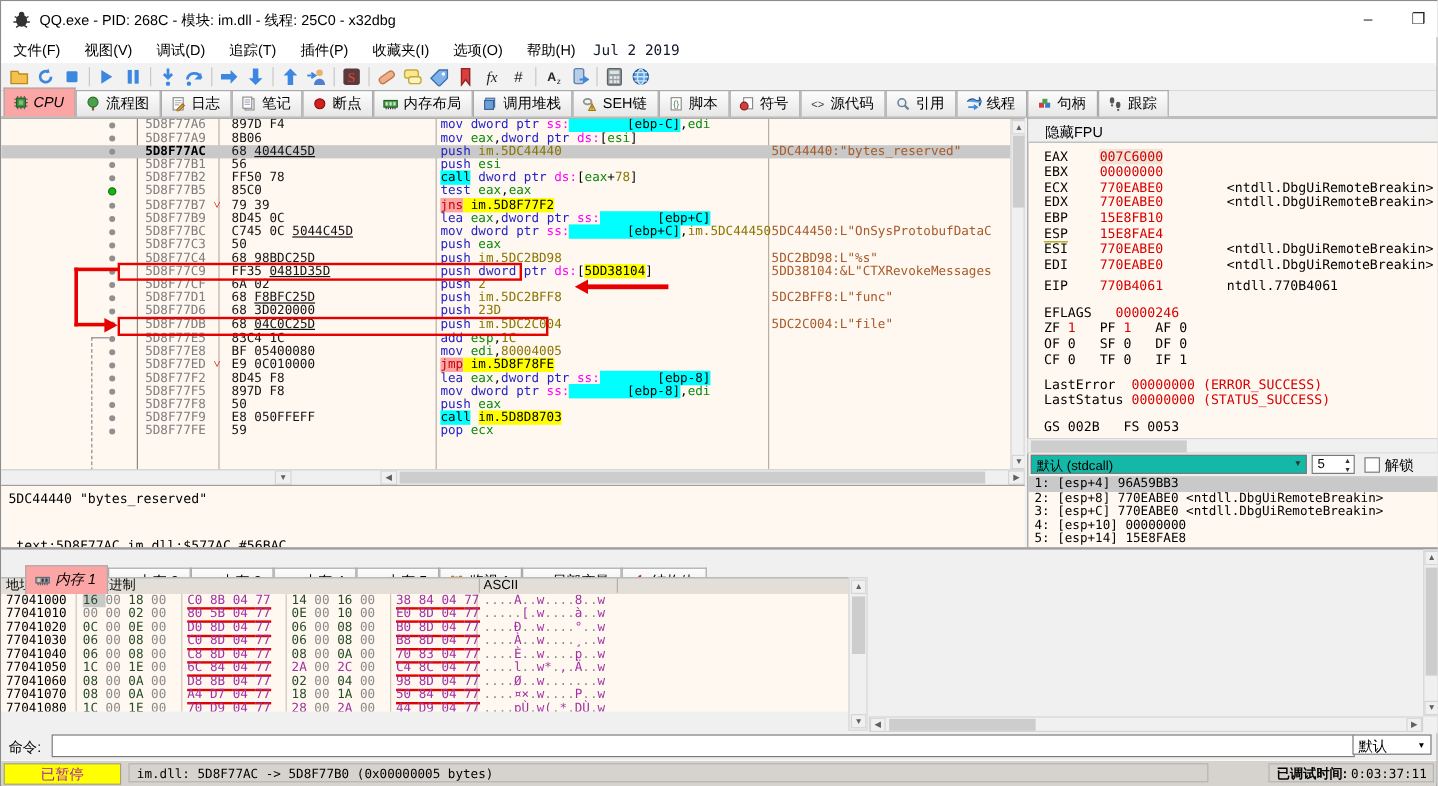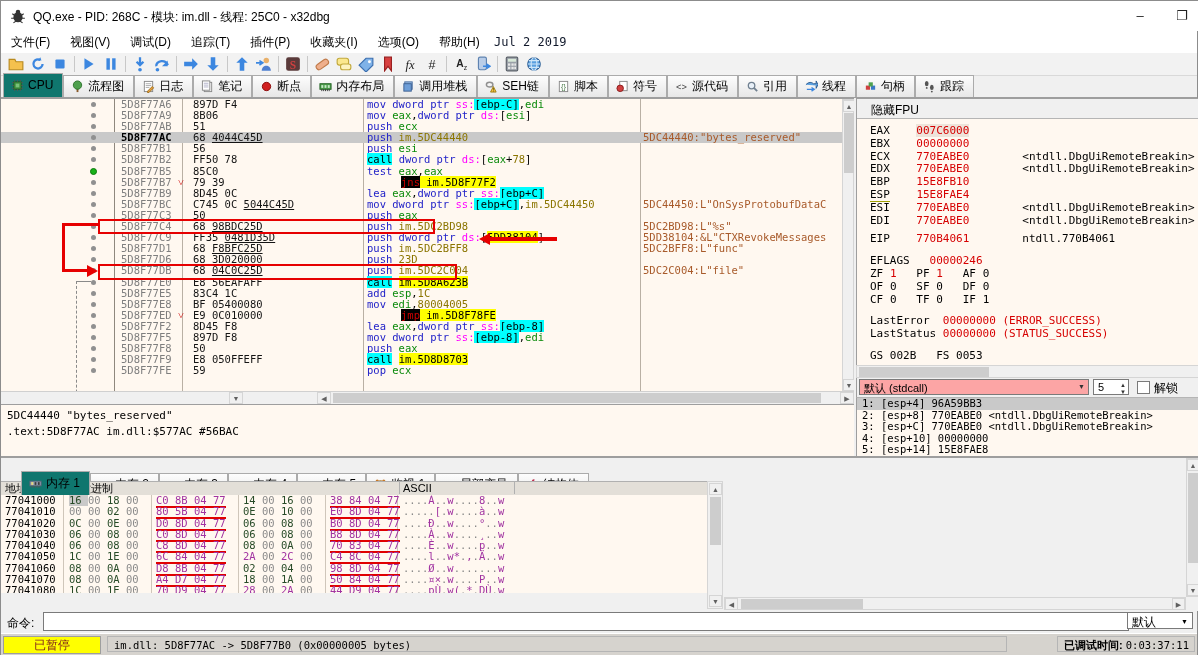--- a/index.html
+++ b/index.html
@@ -16,60 +16,60 @@
   .menuitem{display:inline-block;padding:3px 10px 0 10px;font-size:12px;color:#000;height:19px;}
   #builddate{color:#0f172a;font-size:12px;padding-top:4px;display:inline-block;font-family:"DejaVu Sans Mono",monospace;}
   
   #toolbar{left:0;top:52px;width:100%;height:23px;background:#F2F2F2;border-bottom:1px solid #D9D9D9;display:flex;align-items:center;padding-left:4px;box-sizing:border-box;}
   .tbtn{width:22px;height:20px;display:flex;align-items:center;justify-content:center;}
   .tsep{width:1px;height:16px;background:#C8C8C8;margin:0 3px;}
   
   #tabbar{left:0;top:75px;width:100%;height:22px;background:#F0F0F0;border-bottom:1px solid #9E9E9E;display:flex;align-items:flex-end;padding-left:2px;box-sizing:border-box;}
   .tab{display:flex;align-items:center;gap:4px;font-size:12px;color:#000;padding:2px 9px 3px 7px;
        border:1px solid #ABABAB;border-bottom:none;background:linear-gradient(#FDFDFD,#E7E7E7);height:16px;white-space:nowrap;}
-  .tab.sel{background:#0f766e;height:18px;position:relative;z-index:2;}
+  .tab.sel{background:#fca5a5;height:18px;position:relative;z-index:2;font-style:italic;}
   
   #disasm{left:0;top:97px;width:853px;height:293px;background:#FFF8F0;border-top:1px solid #9E9E9E;overflow:hidden;}
   .drow{position:relative;height:11.1px;line-height:11.2px;font-family:"DejaVu Sans Mono",monospace;font-size:10.5px;white-space:pre;}
   .drow .selbg{position:absolute;left:0;top:0;width:841px;height:100%;background:#C9C9C9;}
   .gdot{position:absolute;left:90px;top:3px;width:5px;height:5px;border-radius:50%;background:#909090;}
   .gdot.bp{background:#19B219;border:1px solid #0A7A0A;margin-left:-1px;margin-top:-1px;}
   .daddr{position:absolute;left:120px;color:#7E7E7E;}
   .daddr.sel{color:#000;font-weight:bold;}
   .dbytes{position:absolute;left:192px;color:#141414;}
   .jmark{position:absolute;left:177px;color:#CE0000;}
   .dinstr{position:absolute;left:366px;}
   .dcmt{position:absolute;left:642px;color:#A85A2A;}
   .u{text-decoration:underline;}
   .t-mn{color:#2222C8;} .t-reg{color:#0A8A0A;} .t-num{color:#8B7500;} .t-mod{color:#8B7500;}
   .t-seg{color:#FF00FF;} .t-tx{color:#000;}
-  .t-mem{background:#00FFFF;color:#000;} .t-cal{background:#00FFFF;color:#000;}
+  .t-mem{background:#00FFFF;color:#000;padding-left:48px;} .t-cal{background:#00FFFF;color:#000;}
   .t-tgt{background:#FFFF00;color:#000;} .t-ytg{background:#FFFF00;color:#000;}
-  .t-jmn{background:#000000;color:#CC0000;margin-left:34px;} .t-jtg{background:#FFFF00;color:#000;}
+  .t-jmn{background:#fca5a5;color:#CC0000;} .t-jtg{background:#FFFF00;color:#000;}
   .colsep{position:absolute;top:0;height:293px;width:1px;background:#B9B0A4;}
   
   .jline{position:absolute;background:transparent;}
   
   .sbtrack{background:#F0F0F0;border:1px solid #D5D5D5;box-sizing:border-box;}
   .sbthumb{position:absolute;background:#CDCDCD;}
   .sbarrow{position:absolute;color:#606060;font-size:7px;text-align:center;background:#F0F0F0;border:1px solid #D5D5D5;box-sizing:border-box;line-height:11px;}
   
   #dhscroll{left:0;top:390px;width:853px;height:13px;background:#F0F0F0;border-top:1px solid #D0D0D0;}
   #infopanel{left:0;top:403px;width:853px;height:51px;background:#FFF8F0;border-top:1px solid #9E9E9E;font-family:"DejaVu Sans Mono",monospace;font-size:11px;color:#000;}
-  #info1{position:absolute;left:6px;top:4px;} #info2{position:absolute;left:6px;top:20px;}
+  #info1{position:absolute;left:6px;top:4px;} #info2{position:absolute;left:6px;top:43px;}
   
   #regpane{left:855px;top:97px;width:343px;height:358px;background:#FFF8F0;border-top:1px solid #9E9E9E;border-left:1px solid #9E9E9E;}
   #fpubtn{position:absolute;left:0;top:0;width:100%;height:20px;background:#F0F0F0;border-bottom:1px solid #B5B5B5;font-size:12px;padding:3px 0 0 14px;box-sizing:border-box;color:#000;}
   #reglines{position:absolute;left:0;top:21px;width:100%;height:246px;overflow:hidden;}
   .rline{position:relative;height:12.8px;line-height:12.9px;font-family:"DejaVu Sans Mono",monospace;font-size:11px;white-space:pre;padding-left:13px;}
   .rk{color:#000;} .rr{color:#D60000;} .rv{color:#D60000;background:#EDE4DA;}
   .espu{border-bottom:1px solid #A0A000;}
   #reghs{left:855px;top:364px;width:343px;height:13px;}
   #convrow{left:855px;top:377px;width:343px;height:19px;background:#F0F0F0;border-left:1px solid #9E9E9E;}
-  #convdd{position:absolute;left:2px;top:1px;width:230px;height:16px;background:#fca5a5;border:1px solid #7A7A7A;font-size:11px;padding:1px 4px;box-sizing:border-box;}
+  #convdd{position:absolute;left:2px;top:1px;width:230px;height:16px;background:#14b8a6;border:1px solid #7A7A7A;font-size:11px;padding:1px 4px;box-sizing:border-box;}
   #convdd .dda{position:absolute;right:3px;top:3px;font-size:7px;color:#333;}
   #spin{position:absolute;left:236px;top:1px;width:36px;height:16px;background:#FFF;border:1px solid #7A7A7A;font-size:11px;padding:1px 4px;box-sizing:border-box;}
   .spa{position:absolute;right:2px;font-size:6px;color:#333;line-height:6px;}
   #unlockbox{position:absolute;left:280px;top:3px;width:11px;height:11px;background:#FFF;border:1px solid #7A7A7A;}
   #unlocklabel{position:absolute;left:297px;top:2px;font-size:12px;color:#000;}
   #args{left:855px;top:396px;width:343px;height:59px;background:#FFF8F0;border-left:1px solid #9E9E9E;border-top:1px solid #B5B5B5;}
   .argrow{height:11.6px;line-height:11.7px;font-family:"DejaVu Sans Mono",monospace;font-size:10.5px;white-space:pre;padding-left:5px;color:#000;}
   .argrow.sel{background:#C9C9C9;}
   
   #bottompane{left:0;top:455px;width:1198px;height:153px;background:#F0F0F0;border-top:2px solid #9E9E9E;}
@@ -85,21 +85,21 @@
   .by-ptr{color:#A133A1;border-bottom:2px solid #E00000;}
   .by-sel{background:#C9C9C9;}
   .mascii{position:absolute;left:402px;}
   .as-d{color:#8A8A8A;} .as-c{color:#A133A1;}
   
   #cmdbar{left:0;top:609px;width:100%;height:23px;background:#F0F0F0;}
   #cmdlabel{position:absolute;left:6px;top:5px;font-size:12px;color:#000;}
   #cmdinput{position:absolute;left:42px;top:2px;width:1078px;height:17px;border:1px solid #7A7A7A;background:#FFF;font-size:11px;padding:0 3px;}
   #cmddd{position:absolute;left:1126px;top:2px;width:66px;height:17px;background:#FFF;border:1px solid #7A7A7A;font-size:12px;padding:1px 4px;box-sizing:border-box;}
   #statusbar{left:0;top:632px;width:100%;height:21px;background:#D6D3CE;border-top:1px solid #FFF;}
-  #pausedbadge{position:absolute;left:2px;top:2px;width:96px;height:16px;background:#FFFF00;color:#7f1d1d;
+  #pausedbadge{position:absolute;left:2px;top:2px;width:96px;height:16px;background:#FFFF00;color:#a21caf;
      font-size:12px;text-align:center;line-height:16px;border:1px solid #9E9E9E;}
   #statusmsg{position:absolute;left:106px;top:2px;width:900px;height:16px;border:1px solid #B5B5B5;
      font-family:"DejaVu Sans Mono",monospace;font-size:10.5px;line-height:16px;padding-left:6px;color:#000;box-sizing:border-box;}
   #statustime{position:absolute;left:1056px;top:2px;width:138px;height:16px;border:1px solid #B5B5B5;
      font-size:11px;line-height:16px;padding-left:6px;color:#000;box-sizing:border-box;font-weight:bold;}
   
   .anno{position:absolute;border:2px solid #E60000;background:transparent;}
   .annoline{position:absolute;background:#E60000;}
   .annotri-r{position:absolute;width:0;height:0;border-top:6px solid transparent;border-bottom:6px solid transparent;border-left:11px solid #E60000;}
   .annotri-l{position:absolute;width:0;height:0;border-top:6px solid transparent;border-bottom:6px solid transparent;border-right:11px solid #E60000;}
@@ -420,35 +420,34 @@
     </div>
 
   <div id="disasm" class="abs">
     <div class="colsep" style="left:113px;background:#8F887E;"></div>
     <div class="colsep" style="left:181px;"></div>
     <div class="colsep" style="left:362px;"></div>
     <div class="colsep" style="left:639px;"></div>
     <div id="disasm-rows">
         <div class="drow"><span class="gdot"></span><span class="daddr">5D8F77A6</span><span class="dbytes"><span>897D F4</span></span><span class="dinstr"><span class="t-mn">mov </span><span class="t-mn">dword ptr </span><span class="t-seg">ss:</span><span class="t-mem">[ebp-C]</span><span class="t-tx">,</span><span class="t-reg">edi</span></span></div>
         <div class="drow"><span class="gdot"></span><span class="daddr">5D8F77A9</span><span class="dbytes"><span>8B06</span></span><span class="dinstr"><span class="t-mn">mov </span><span class="t-reg">eax</span><span class="t-tx">,</span><span class="t-mn">dword ptr </span><span class="t-seg">ds:</span><span class="t-tx">[</span><span class="t-reg">esi</span><span class="t-tx">]</span></span></div>
-        <div class="drow"><span class="gdot"></span><span class="daddr">5D8F77AB</span><span class="dbytes"><span>51</span></span><span class="dinstr"><span class="t-mn">push </span><span class="t-reg">ecx</span></span></div>
         <div class="drow"><div class="selbg"></div><span class="gdot"></span><span class="daddr sel">5D8F77AC</span><span class="dbytes"><span>68 </span><span class="u">4044C45D</span></span><span class="dinstr"><span class="t-mn">push </span><span class="t-mod">im.5DC44440</span></span><span class="dcmt">5DC44440:"bytes_reserved"</span></div>
         <div class="drow"><span class="gdot"></span><span class="daddr">5D8F77B1</span><span class="dbytes"><span>56</span></span><span class="dinstr"><span class="t-mn">push </span><span class="t-reg">esi</span></span></div>
         <div class="drow"><span class="gdot"></span><span class="daddr">5D8F77B2</span><span class="dbytes"><span>FF50 78</span></span><span class="dinstr"><span class="t-cal">call</span><span class="t-tx"> </span><span class="t-mn">dword ptr </span><span class="t-seg">ds:</span><span class="t-tx">[</span><span class="t-reg">eax</span><span class="t-tx">+</span><span class="t-num">78</span><span class="t-tx">]</span></span></div>
         <div class="drow"><span class="gdot bp"></span><span class="daddr">5D8F77B5</span><span class="dbytes"><span>85C0</span></span><span class="dinstr"><span class="t-mn">test </span><span class="t-reg">eax</span><span class="t-tx">,</span><span class="t-reg">eax</span></span></div>
         <div class="drow"><span class="gdot"></span><span class="daddr">5D8F77B7</span><span class="jmark">˅</span><span class="dbytes"><span>79 39</span></span><span class="dinstr"><span class="t-jmn">jns</span><span class="t-jtg"> im.5D8F77F2</span></span></div>
         <div class="drow"><span class="gdot"></span><span class="daddr">5D8F77B9</span><span class="dbytes"><span>8D45 0C</span></span><span class="dinstr"><span class="t-mn">lea </span><span class="t-reg">eax</span><span class="t-tx">,</span><span class="t-mn">dword ptr </span><span class="t-seg">ss:</span><span class="t-mem">[ebp+C]</span></span></div>
         <div class="drow"><span class="gdot"></span><span class="daddr">5D8F77BC</span><span class="dbytes"><span>C745 0C </span><span class="u">5044C45D</span></span><span class="dinstr"><span class="t-mn">mov </span><span class="t-mn">dword ptr </span><span class="t-seg">ss:</span><span class="t-mem">[ebp+C]</span><span class="t-tx">,</span><span class="t-mod">im.5DC44450</span></span><span class="dcmt">5DC44450:L"OnSysProtobufDataC</span></div>
         <div class="drow"><span class="gdot"></span><span class="daddr">5D8F77C3</span><span class="dbytes"><span>50</span></span><span class="dinstr"><span class="t-mn">push </span><span class="t-reg">eax</span></span></div>
         <div class="drow"><span class="gdot"></span><span class="daddr">5D8F77C4</span><span class="dbytes"><span>68 </span><span class="u">98BDC25D</span></span><span class="dinstr"><span class="t-mn">push </span><span class="t-mod">im.5DC2BD98</span></span><span class="dcmt">5DC2BD98:L"%s"</span></div>
         <div class="drow"><span class="gdot"></span><span class="daddr">5D8F77C9</span><span class="dbytes"><span>FF35 </span><span class="u">0481D35D</span></span><span class="dinstr"><span class="t-mn">push </span><span class="t-mn">dword ptr </span><span class="t-seg">ds:</span><span class="t-tx">[</span><span class="t-ytg">5DD38104</span><span class="t-tx">]</span></span><span class="dcmt">5DD38104:&amp;L"CTXRevokeMessages</span></div>
+        <div class="drow"><span class="gdot"></span><span class="daddr">5D8F77CF</span><span class="dbytes"><span>6A 02</span></span><span class="dinstr"><span class="t-mn">push </span><span class="t-num">2</span></span></div>
         <div class="drow"><span class="gdot"></span><span class="daddr">5D8F77D1</span><span class="dbytes"><span>68 </span><span class="u">F8BFC25D</span></span><span class="dinstr"><span class="t-mn">push </span><span class="t-mod">im.5DC2BFF8</span></span><span class="dcmt">5DC2BFF8:L"func"</span></div>
         <div class="drow"><span class="gdot"></span><span class="daddr">5D8F77D6</span><span class="dbytes"><span>68 3D020000</span></span><span class="dinstr"><span class="t-mn">push </span><span class="t-num">23D</span></span></div>
         <div class="drow"><span class="gdot"></span><span class="daddr">5D8F77DB</span><span class="dbytes"><span>68 </span><span class="u">04C0C25D</span></span><span class="dinstr"><span class="t-mn">push </span><span class="t-mod">im.5DC2C004</span></span><span class="dcmt">5DC2C004:L"file"</span></div>
-        <div class="drow"><span class="gdot"></span><span class="daddr">5D8F77E0</span><span class="dbytes"><span>E8 56EAFAFF</span></span><span class="dinstr"><span class="t-cal">call</span><span class="t-tx"> </span><span class="t-tgt">im.5D8A623B</span></span></div>
         <div class="drow"><span class="gdot"></span><span class="daddr">5D8F77E5</span><span class="dbytes"><span>83C4 1C</span></span><span class="dinstr"><span class="t-mn">add </span><span class="t-reg">esp</span><span class="t-tx">,</span><span class="t-num">1C</span></span></div>
         <div class="drow"><span class="gdot"></span><span class="daddr">5D8F77E8</span><span class="dbytes"><span>BF 05400080</span></span><span class="dinstr"><span class="t-mn">mov </span><span class="t-reg">edi</span><span class="t-tx">,</span><span class="t-num">80004005</span></span></div>
         <div class="drow"><span class="gdot"></span><span class="daddr">5D8F77ED</span><span class="jmark">˅</span><span class="dbytes"><span>E9 0C010000</span></span><span class="dinstr"><span class="t-jmn">jmp</span><span class="t-jtg"> im.5D8F78FE</span></span></div>
         <div class="drow"><span class="gdot"></span><span class="daddr">5D8F77F2</span><span class="dbytes"><span>8D45 F8</span></span><span class="dinstr"><span class="t-mn">lea </span><span class="t-reg">eax</span><span class="t-tx">,</span><span class="t-mn">dword ptr </span><span class="t-seg">ss:</span><span class="t-mem">[ebp-8]</span></span></div>
         <div class="drow"><span class="gdot"></span><span class="daddr">5D8F77F5</span><span class="dbytes"><span>897D F8</span></span><span class="dinstr"><span class="t-mn">mov </span><span class="t-mn">dword ptr </span><span class="t-seg">ss:</span><span class="t-mem">[ebp-8]</span><span class="t-tx">,</span><span class="t-reg">edi</span></span></div>
         <div class="drow"><span class="gdot"></span><span class="daddr">5D8F77F8</span><span class="dbytes"><span>50</span></span><span class="dinstr"><span class="t-mn">push </span><span class="t-reg">eax</span></span></div>
         <div class="drow"><span class="gdot"></span><span class="daddr">5D8F77F9</span><span class="dbytes"><span>E8 050FFEFF</span></span><span class="dinstr"><span class="t-cal">call</span><span class="t-tx"> </span><span class="t-tgt">im.5D8D8703</span></span></div>
         <div class="drow"><span class="gdot"></span><span class="daddr">5D8F77FE</span><span class="dbytes"><span>59</span></span><span class="dinstr"><span class="t-mn">pop </span><span class="t-reg">ecx</span></span></div>
       </div>
 

